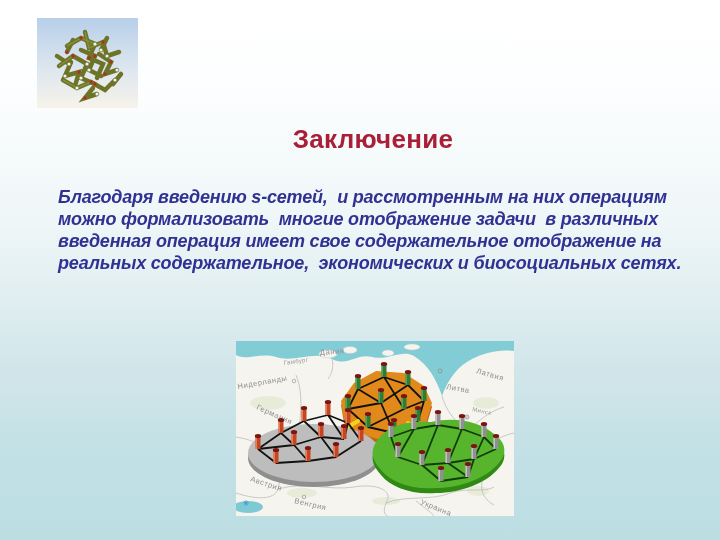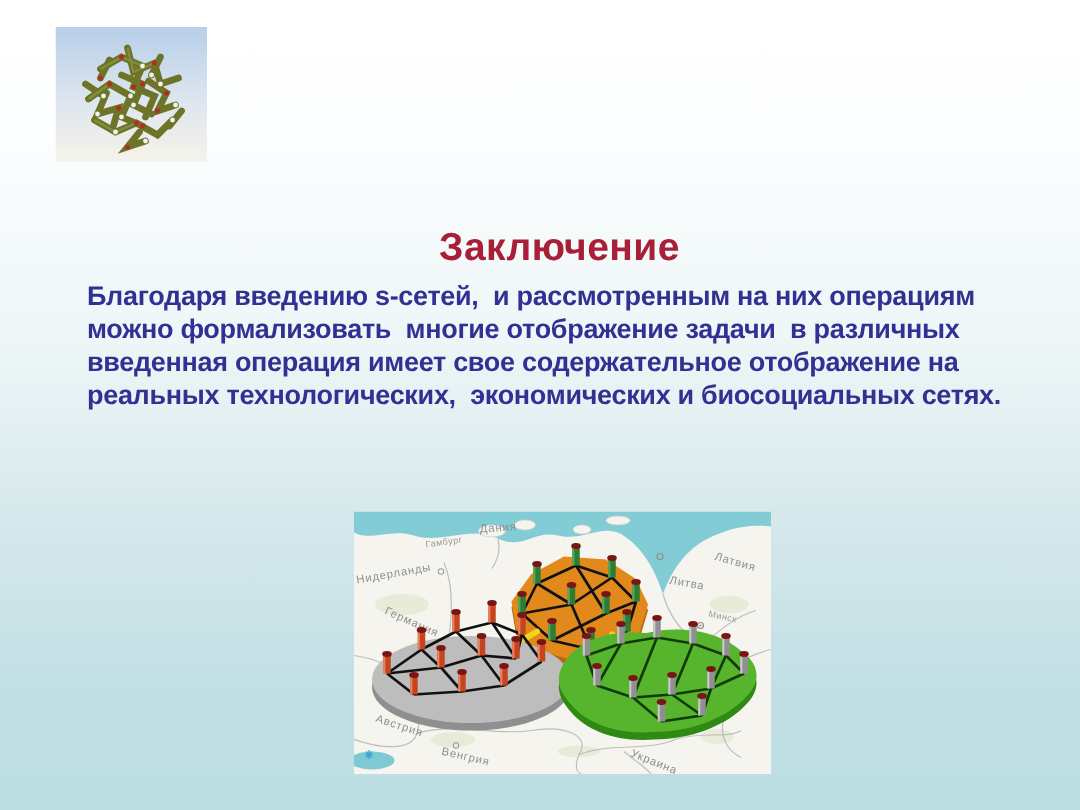--- a/index.html
+++ b/index.html
@@ -15,25 +15,24 @@
   .thumb{
     position:absolute;left:37px;top:18px;width:101px;height:90px;
   }
   .thumb svg{display:block;width:101px;height:90px;}
   .slide-title{
     position:absolute;left:0;top:124px;width:720px;
     padding-left:26px;box-sizing:border-box;
     text-align:center;
     font-size:26px;font-weight:bold;color:#a81f37;
     letter-spacing:0.3px;
-    margin-top:25px;
   }
   .body-text{
     position:absolute;left:58px;top:186px;width:630px;
-    color:#303193;font-size:18px;font-weight:bold;
+    color:#303193;font-size:18px;font-weight:bold;font-style:italic;
   }
   .body-line{
     height:22px;line-height:22px;white-space:pre;letter-spacing:-0.2px;
   }
   .map-figure{
     position:absolute;left:236px;top:341px;width:278px;height:175px;
   }
   .map-figure svg{display:block;width:278px;height:175px;}
   .map-label{
     fill:#8e8e8e;font-family:"Liberation Sans",sans-serif;font-size:7.5px;letter-spacing:0.6px;
@@ -107,21 +106,21 @@
       </g>
     </svg>
   </div>
 
   <div class="slide-title">Заключение</div>
 
   <div class="body-text">
     <div class="body-line">Благодаря введению s-сетей,  и рассмотренным на них операциям</div>
     <div class="body-line">можно формализовать  многие отображение задачи  в различных</div>
     <div class="body-line">введенная операция имеет свое содержательное отображение на</div>
-    <div class="body-line">реальных технологических,  экономических и биосоциальных сетях.</div>
+    <div class="body-line">реальных содержательное,  экономических и биосоциальных сетях.</div>
   </div>
 
   <div class="map-figure">
     <svg viewBox="0 0 278 175">
 
       <rect x="0" y="0" width="278" height="175" fill="#f5f4ee"></rect>
 
       <path d="M0,0 L278,0 L278,10 C262,8 248,12 236,18 C222,25 212,38 206,55 C201,40 193,24 178,15 C165,8 152,20 136,16 C120,12 112,26 96,18 C78,9 58,22 40,16 C25,11 10,20 0,14 Z" fill="#82ccd6"></path>
 
       <g fill="#f5f4ee" stroke="#cfcfc8" stroke-width="0.5">

